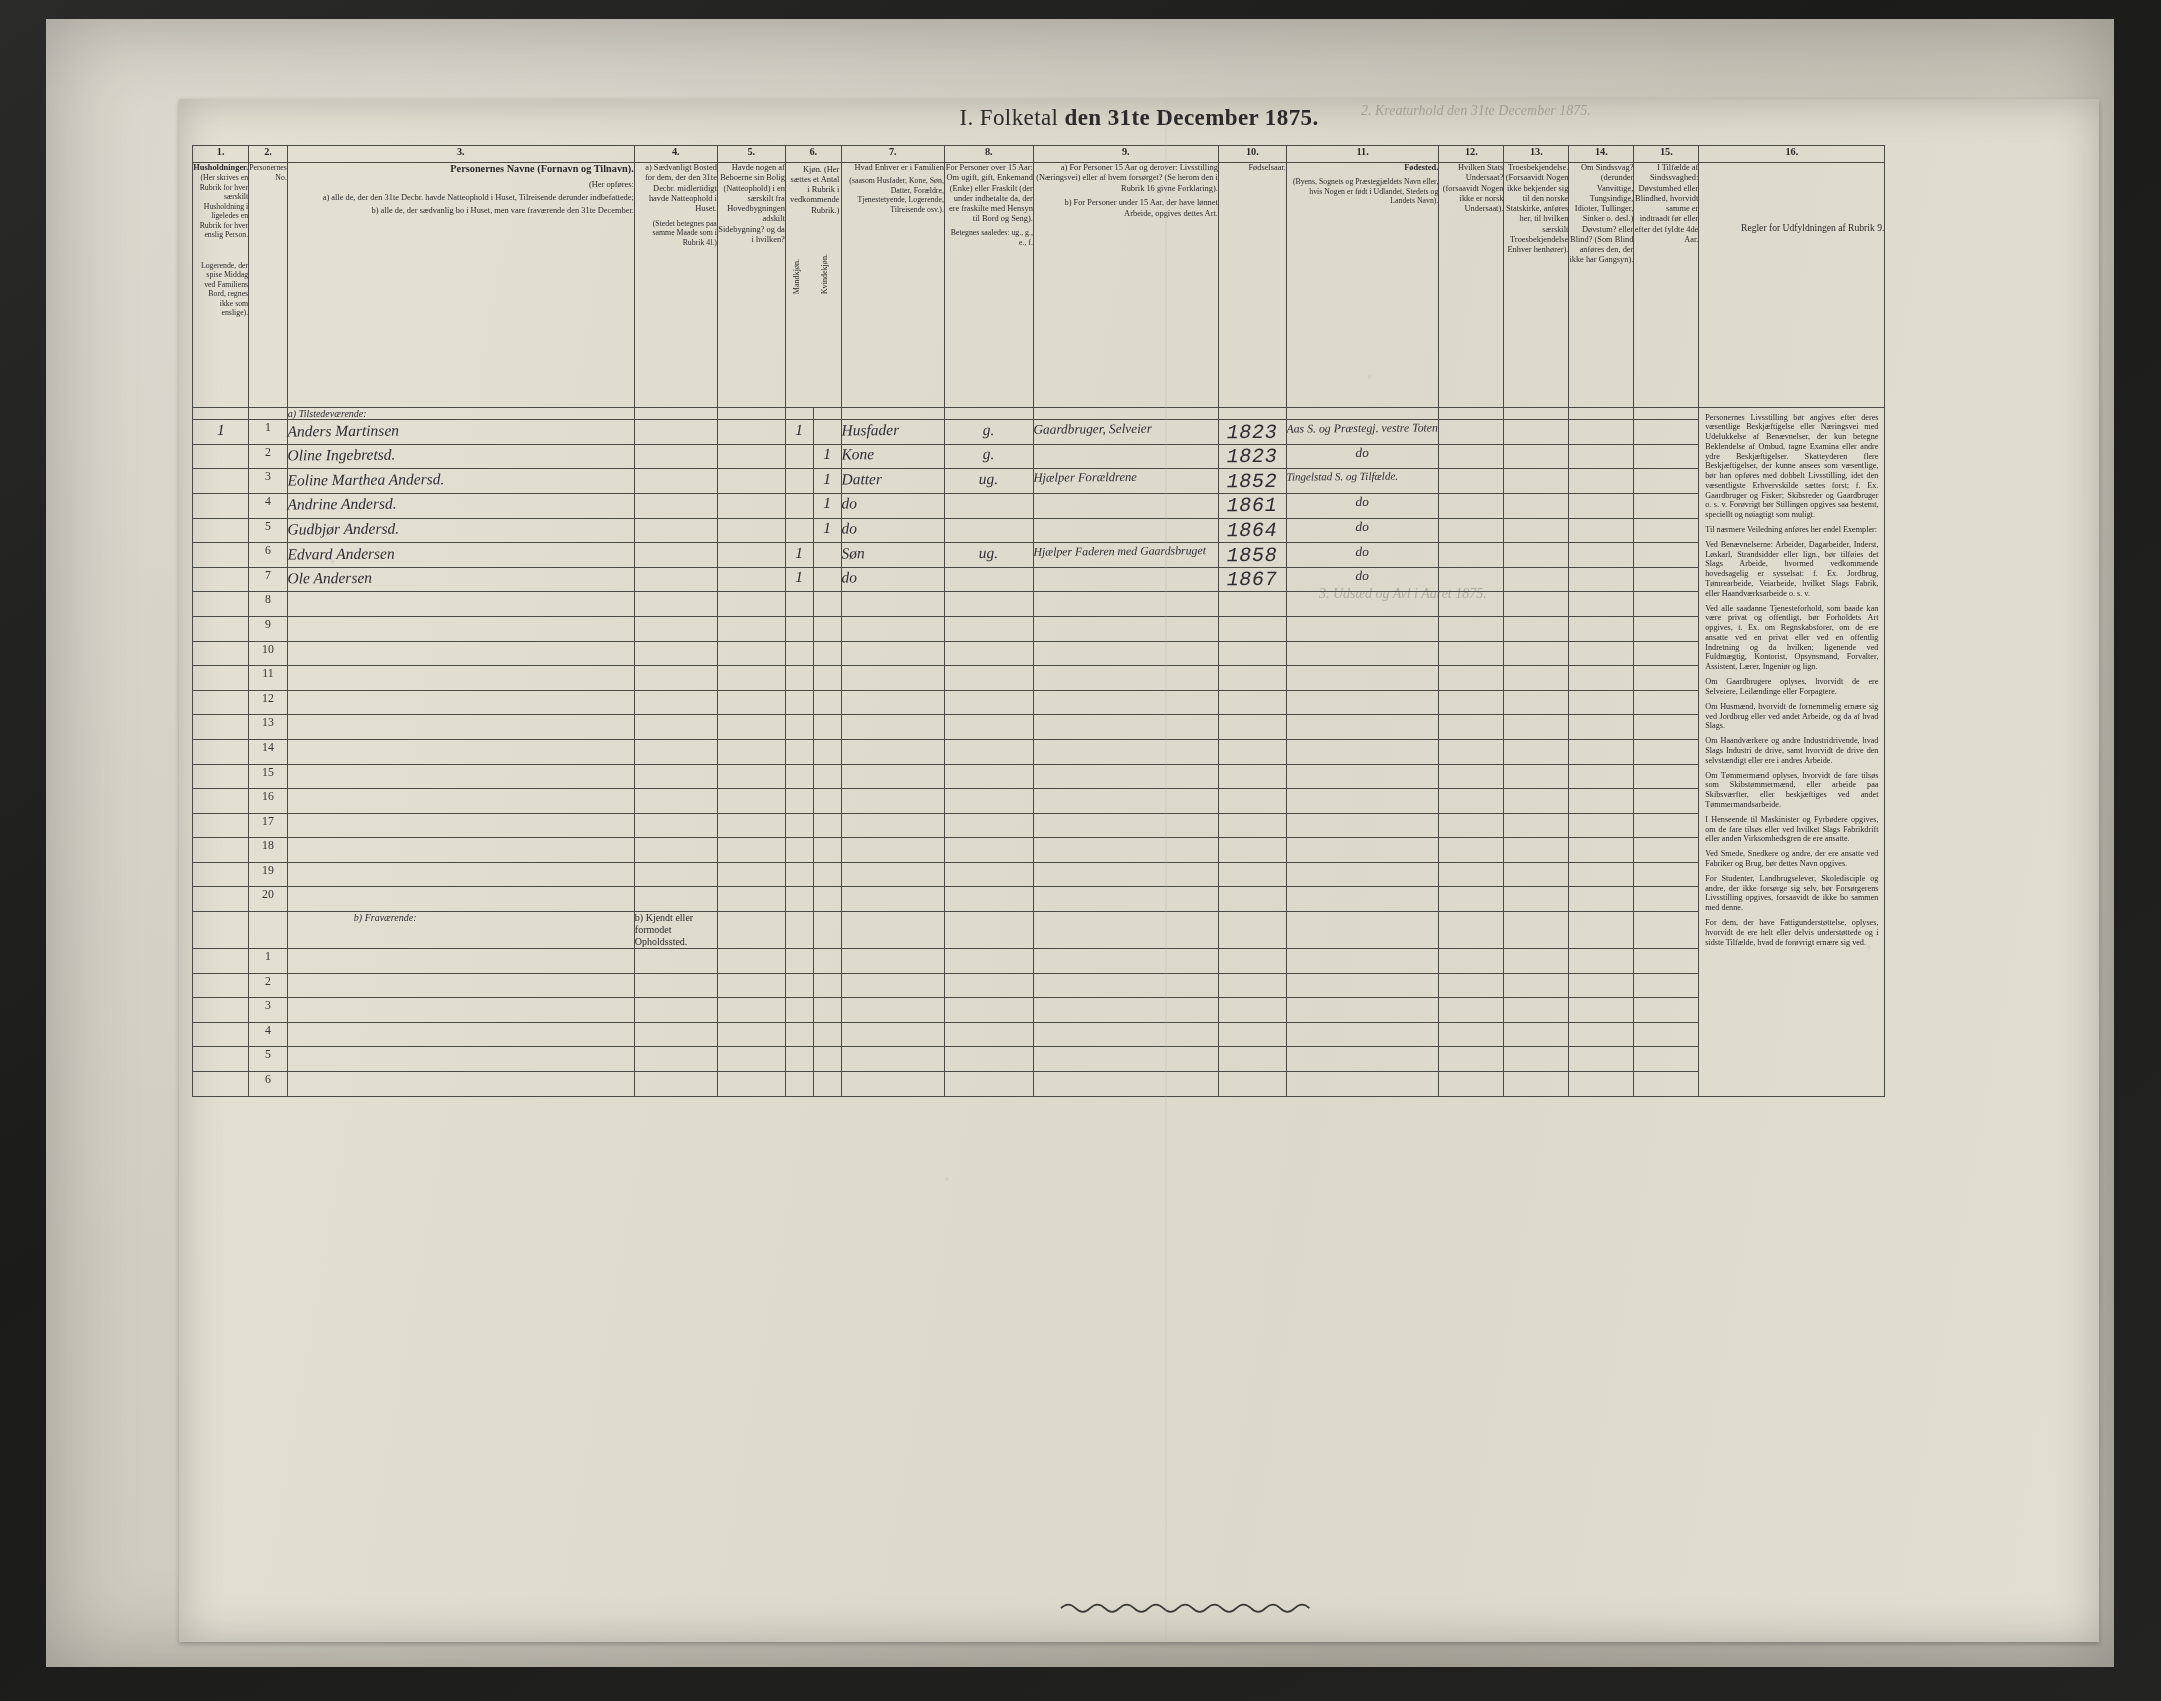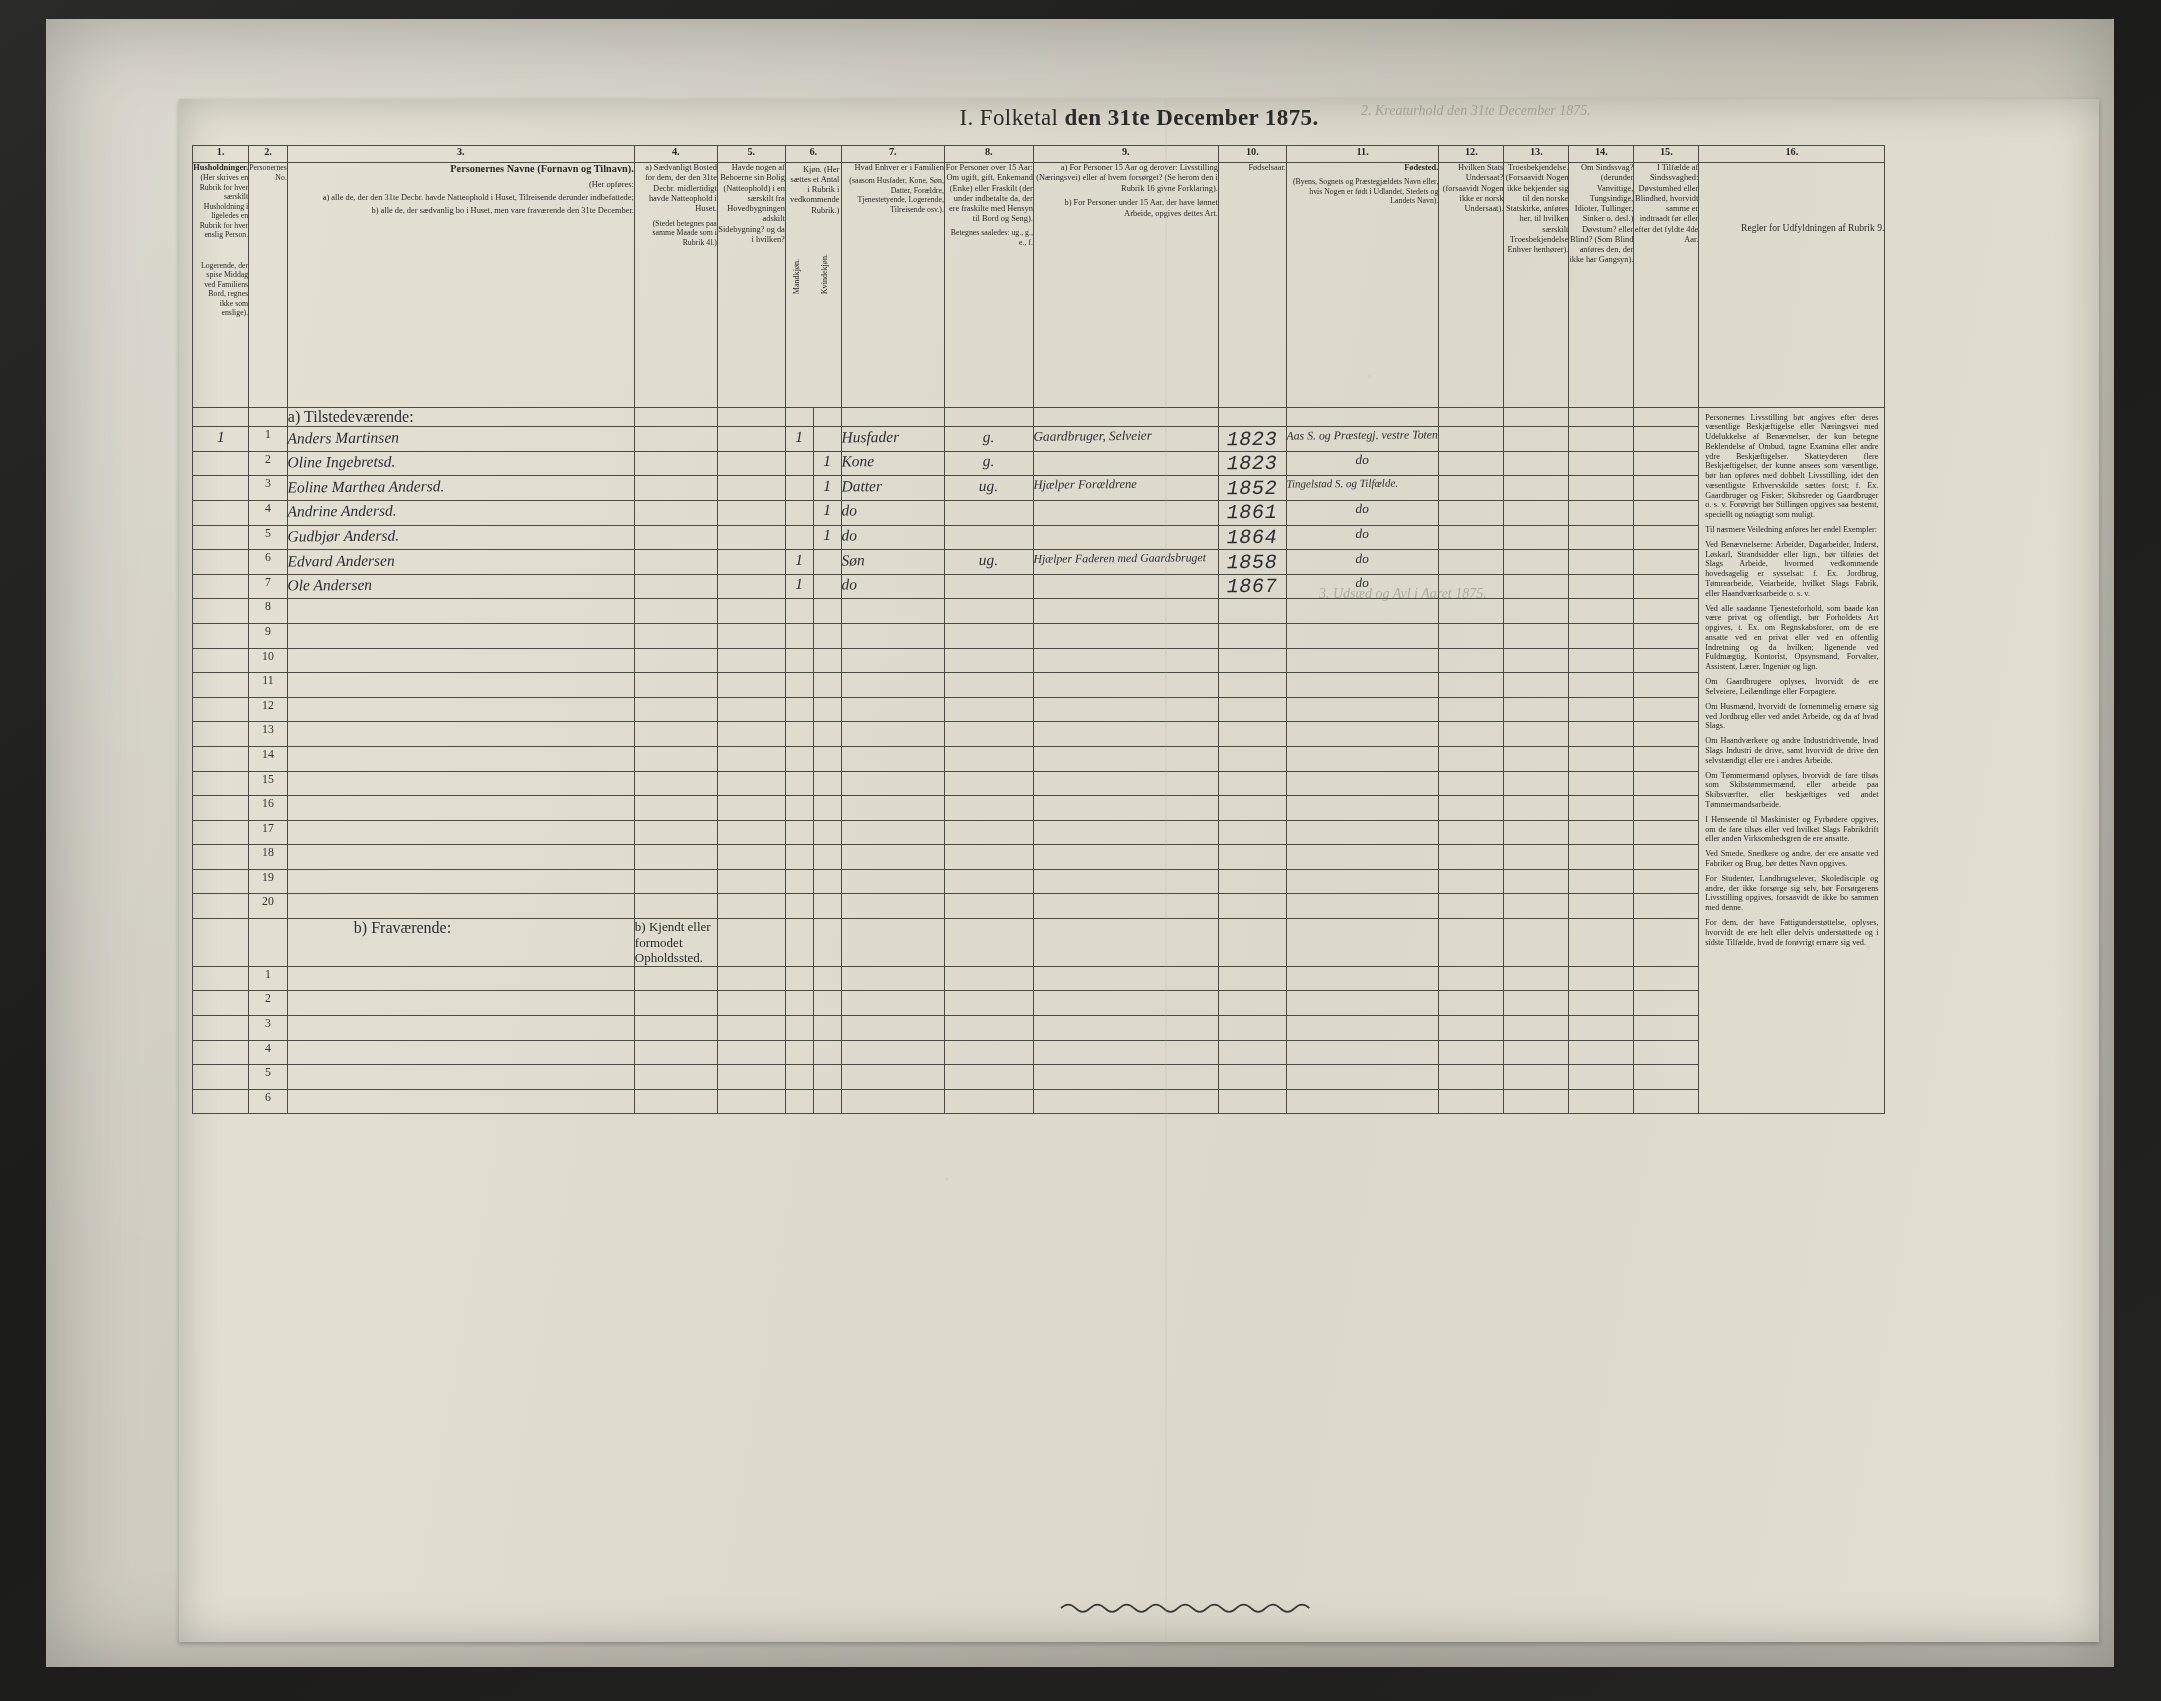--- a/index.html
+++ b/index.html
@@ -40,23 +40,23 @@
   .hdr{font-size:8.4px;line-height:1.22;padding:3px 3px 2.2px 3px;text-align:right;}
   .hdr .t{font-weight:bold;}
   .hdr .small{font-size:7.8px;}
   .row td{height:23.6px;}
   .rnum{text-align:center;font-size:11.8px;font-family:"Liberation Serif",serif;color:#333;}
   .hand{font-family:"Liberation Serif",serif;font-style:italic;color:#2d2d33;
         font-size:15.5px;padding-left:7.4px;white-space:nowrap;
         transform:rotate(-.5deg);}
   .hand.c{text-align:center;padding-left:0;}
   .hand.num{font-size:20px;letter-spacing:0.7px;font-family:Liberation Mono, monospace;}
-  .sect{font-size:16px;padding:3px 0 1.5px 44px;color:#2d2d33;}
+  .sect{font-style:italic;font-size:10px;padding:3px 0 1.5px 44px;color:#2d2d33;}
   .sect.b{padding-left:66px;}
-  .sub{font-size:13px;padding:2.2px 3px;line-height:1.2;}
+  .sub{font-size:10px;padding:2.2px 3px;line-height:1.2;}
   
   #instr{position:absolute;right:10.3px;top:89px;width:174px;font-size:8.2px;
          line-height:1.19;color:#262626;text-align:justify;}
   #instr p{margin:0 0 5.2px 0;}
   .wavy{position:absolute;left:879px;top:1499px;width:266px;height:19px;}
   .faint{position:absolute;color:rgba(60,60,60,.30);font-size:14px;font-style:italic;}
 </style>
 </head>
 <body>
 

